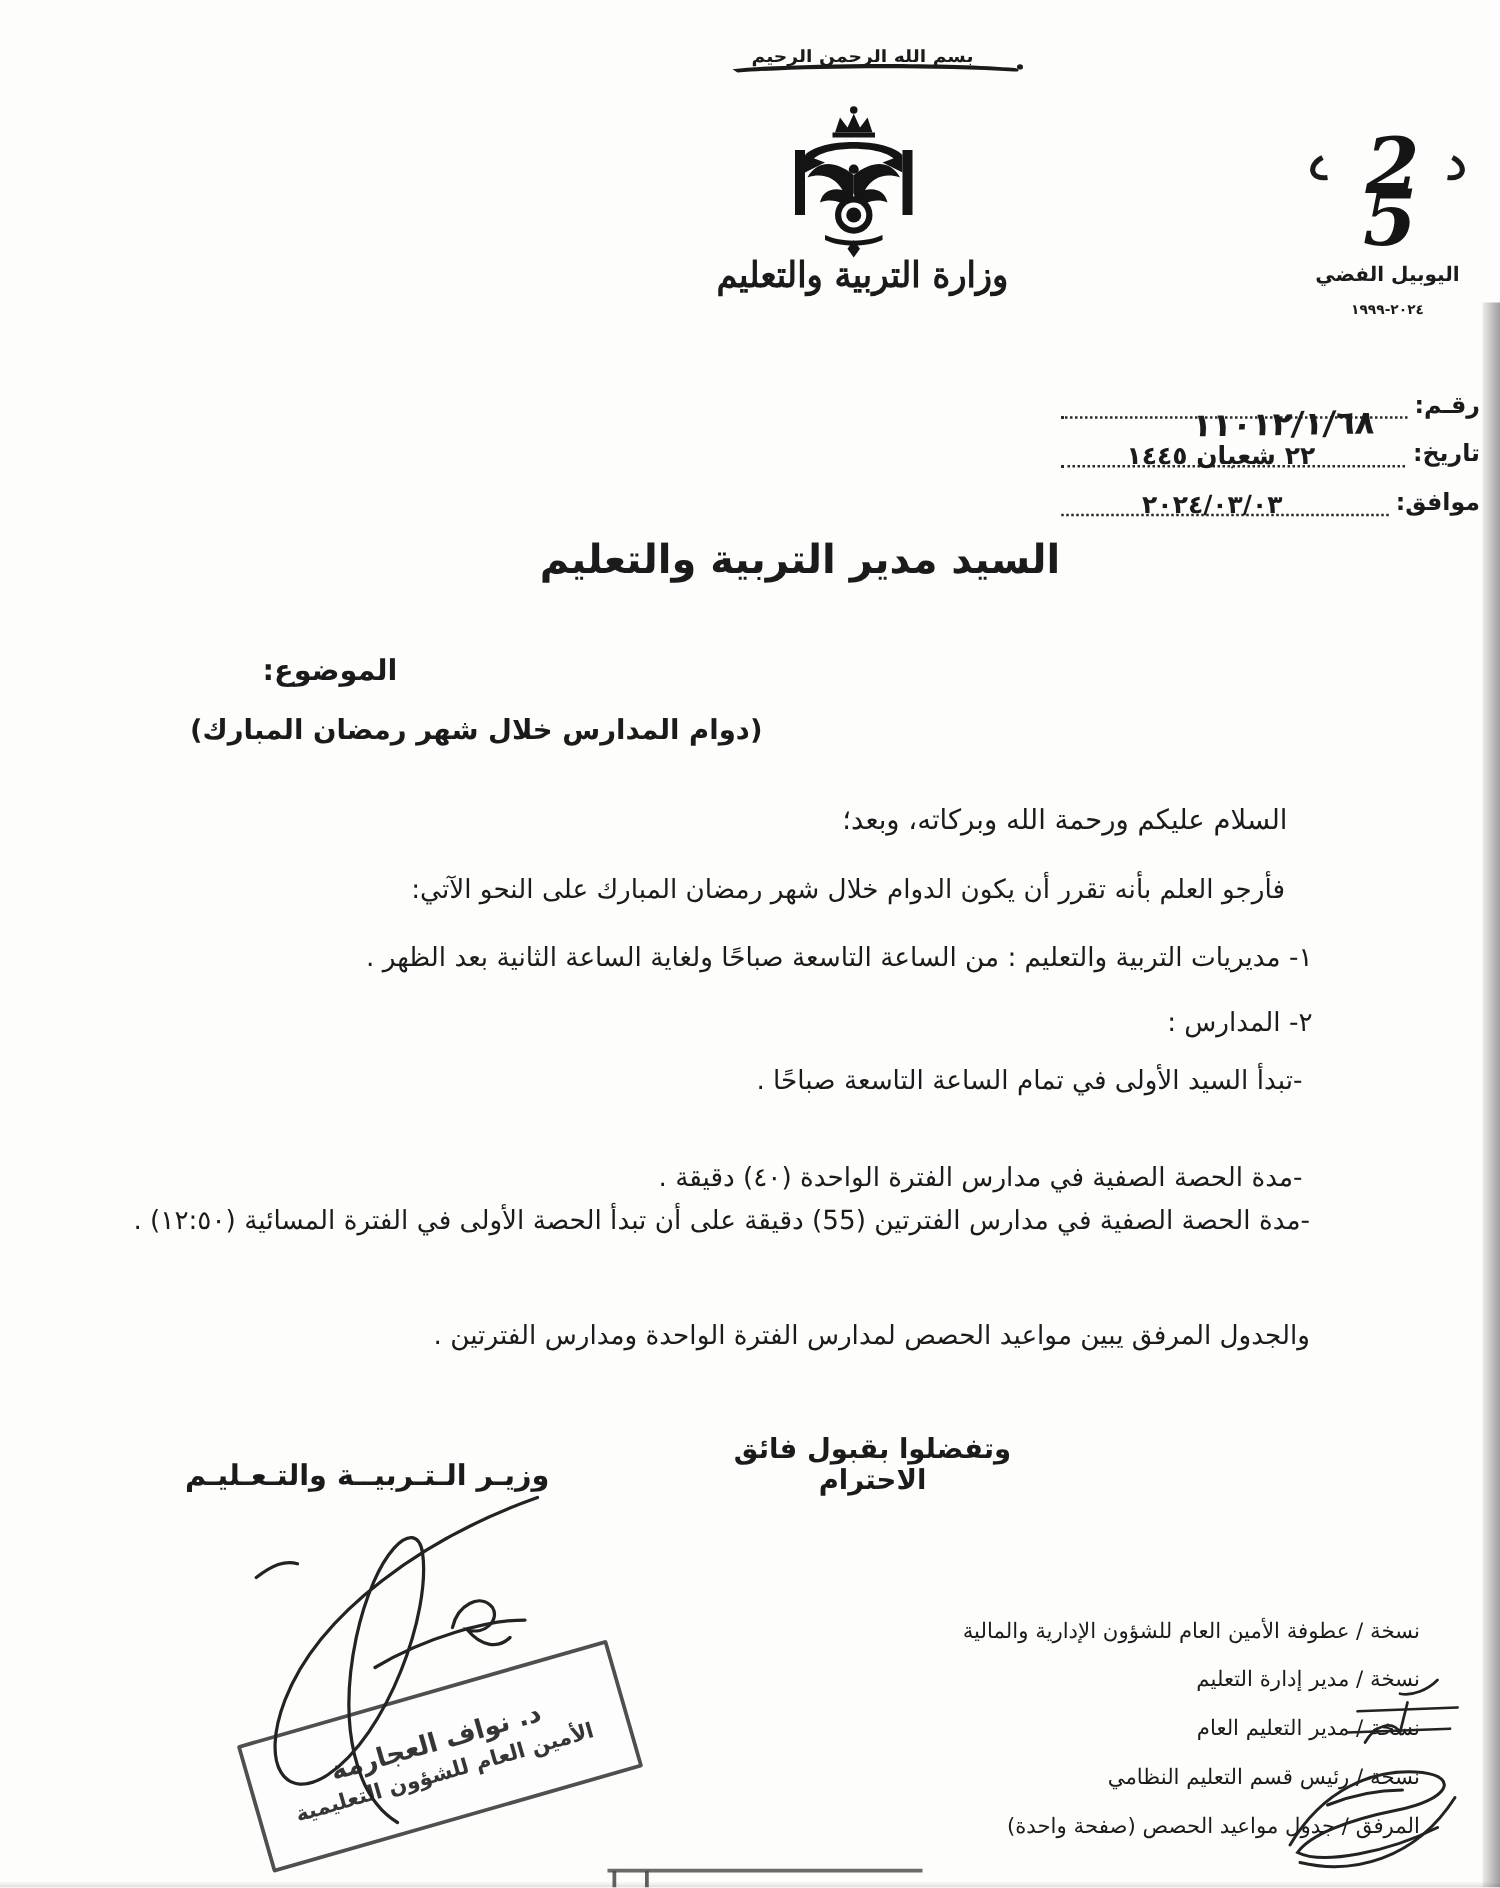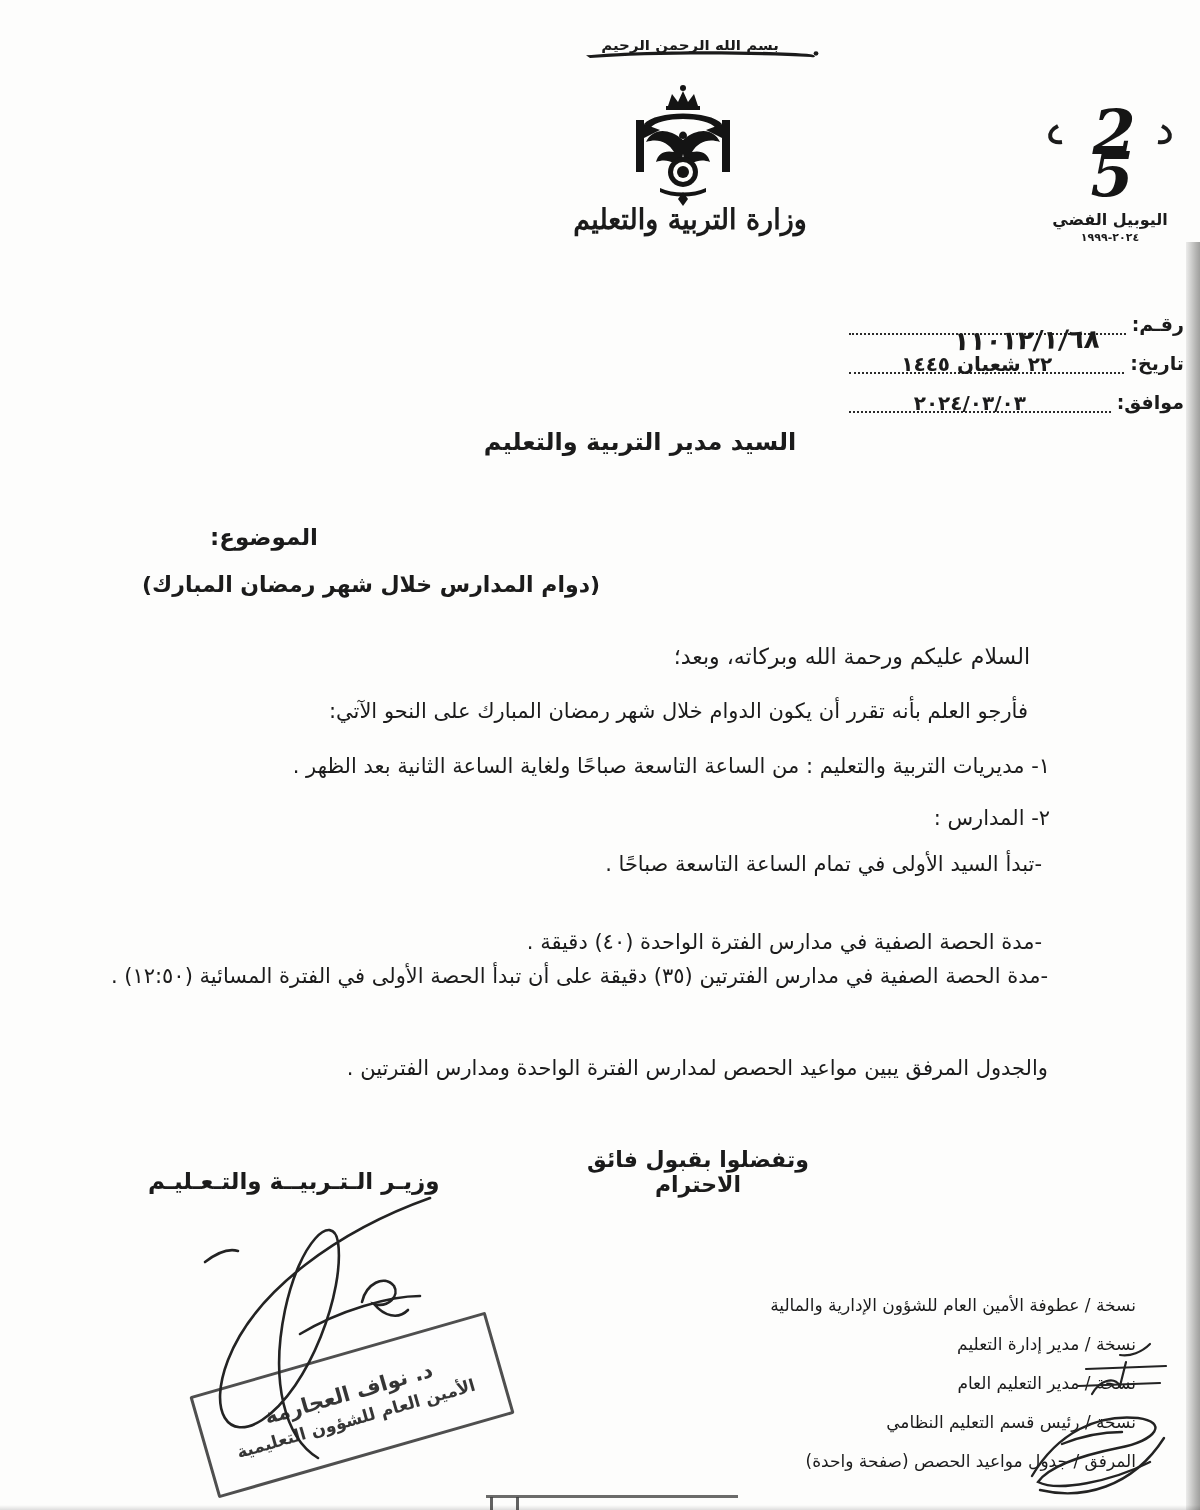--- a/index.html
+++ b/index.html
@@ -30,39 +30,39 @@
   .bismillah .swash{display:block;margin-top:-6px;}
   .emblem{left:608px;top:80px;}
   .ministry-calligraphy{
     left:560px;top:204px;width:260px;text-align:center;
     font-size:27px;font-weight:700;
     font-family:"DejaVu Serif","Liberation Serif",serif;
     transform:scaleY(1.05);
   }
   .jubilee{left:1035px;top:92px;width:150px;text-align:center;}
   .jubilee-caption{font-size:16px;font-weight:700;margin-top:-6px;}
-  .jubilee-years{font-size:11px;font-weight:700;letter-spacing:3px;margin-top:2px;}
+  .jubilee-years{font-size:11px;font-weight:700;letter-spacing:3px;margin-top:12px;}
   
   .meta{right:16px;top:296px;width:335px;font-size:19px;}
   .meta-row{display:flex;direction:rtl;align-items:flex-end;height:39px;}
   .meta-label{font-weight:700;white-space:nowrap;padding-left:6px;}
   .meta-dots{flex:1;border-bottom:2px dotted #2a2a2a;height:24px;position:relative;}
   .meta-value{
     position:absolute;right:10px;bottom:-4px;width:100%;text-align:center;
     font-weight:700;font-size:20px;white-space:nowrap;
   }
   .handwritten-number{
     right:100px;top:325px;font-size:26px;font-weight:700;
     letter-spacing:4px;transform:skewX(-6deg) rotate(-1deg);
     white-space:nowrap;
   }
   
-  .addressee{left:430px;top:428px;width:420px;text-align:center;font-size:24px;font-weight:700;}
+  .addressee{left:430px;top:428px;width:420px;text-align:center;font-size:32px;font-weight:700;}
   .subject-label{left:210px;top:524px;font-size:23px;font-weight:700;}
-  .subject-value{left:142px;top:572px;font-size:22px;font-weight:700;}
+  .subject-value{left:152px;top:572px;font-size:22px;font-weight:700;}
   .line{font-size:21px;white-space:nowrap;}
   .greeting{right:170px;top:644px;font-size:22px;font-weight:400;text-align:right;}
   .intro{right:172px;top:699px;}
   .item1{right:150px;top:754px;}
   .item2{right:150px;top:806px;}
   .bullet1{right:158px;top:852px;}
   .bullet2{right:158px;top:902px;margin-top:28px;}
   .bullet3{right:152px;top:950px;width:965px;white-space:normal;line-height:52px;text-align:right;}
   .closing-note{right:152px;top:1056px;}
   .salutation{left:548px;top:1147px;width:300px;text-align:center;font-size:22px;font-weight:700;}
@@ -172,21 +172,21 @@
 <div class="abs addressee rtl">السيد مدير التربية والتعليم</div>
 <div class="abs subject-label rtl">الموضوع:</div>
 <div class="abs subject-value rtl">(دوام المدارس خلال شهر رمضان المبارك)</div>
 
 <div class="abs line greeting rtl">السلام عليكم ورحمة الله وبركاته، وبعد؛</div>
 <div class="abs line intro rtl">فأرجو العلم بأنه تقرر أن يكون الدوام خلال شهر رمضان المبارك على النحو الآتي:</div>
 <div class="abs line item1 rtl">١- مديريات التربية والتعليم : من الساعة التاسعة صباحًا ولغاية الساعة الثانية بعد الظهر .</div>
 <div class="abs line item2 rtl">٢- المدارس :</div>
 <div class="abs line bullet1 rtl">-تبدأ السيد الأولى في تمام الساعة التاسعة صباحًا .</div>
 <div class="abs line bullet2 rtl">-مدة الحصة الصفية في مدارس الفترة الواحدة (٤٠) دقيقة .</div>
-<div class="abs line bullet3 rtl">-مدة الحصة الصفية في مدارس الفترتين (٣٥) دقيقة على أن تبدأ الحصة الأولى في الفترة المسائية (١٢:٥٠) .</div>
+<div class="abs line bullet3 rtl">-مدة الحصة الصفية في مدارس الفترتين (55) دقيقة على أن تبدأ الحصة الأولى في الفترة المسائية (١٢:٥٠) .</div>
 <div class="abs line closing-note rtl">والجدول المرفق يبين مواعيد الحصص لمدارس الفترة الواحدة ومدارس الفترتين .</div>
 <div class="abs salutation rtl">وتفضلوا بقبول فائق الاحترام</div>
 <div class="abs signatory rtl">وزيـر الـتـربيــة والتـعـليـم</div>
 
 <div class="abs stamp rtl">
   <div class="stamp-name">د. نواف العجارمة</div>
   <div class="stamp-title">الأمين العام للشؤون التعليمية</div>
 </div>
 
 <div class="abs cc rtl">

